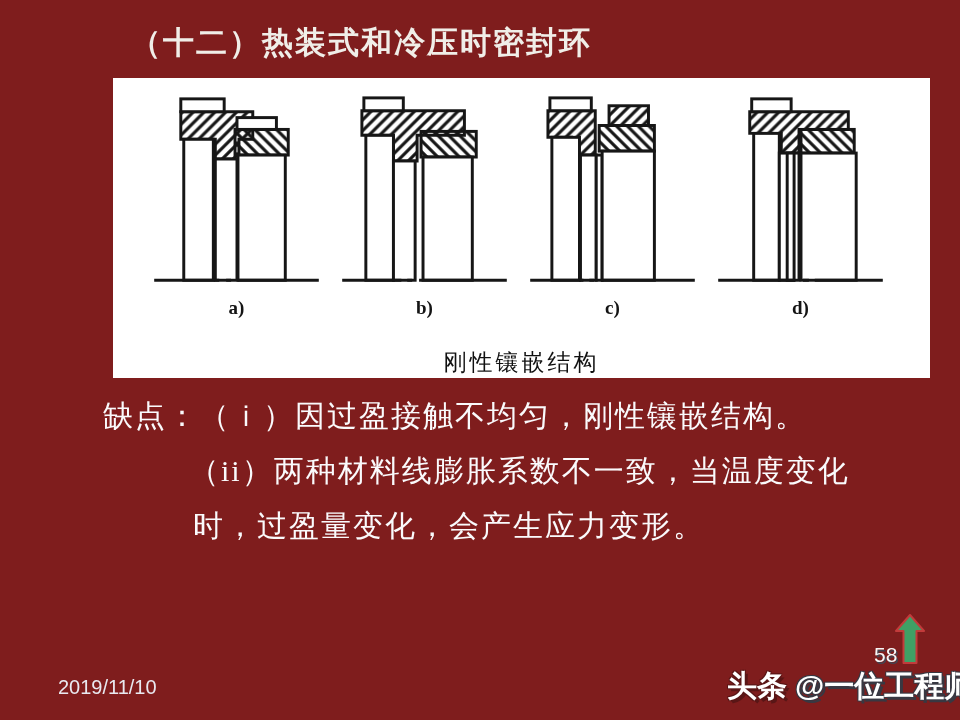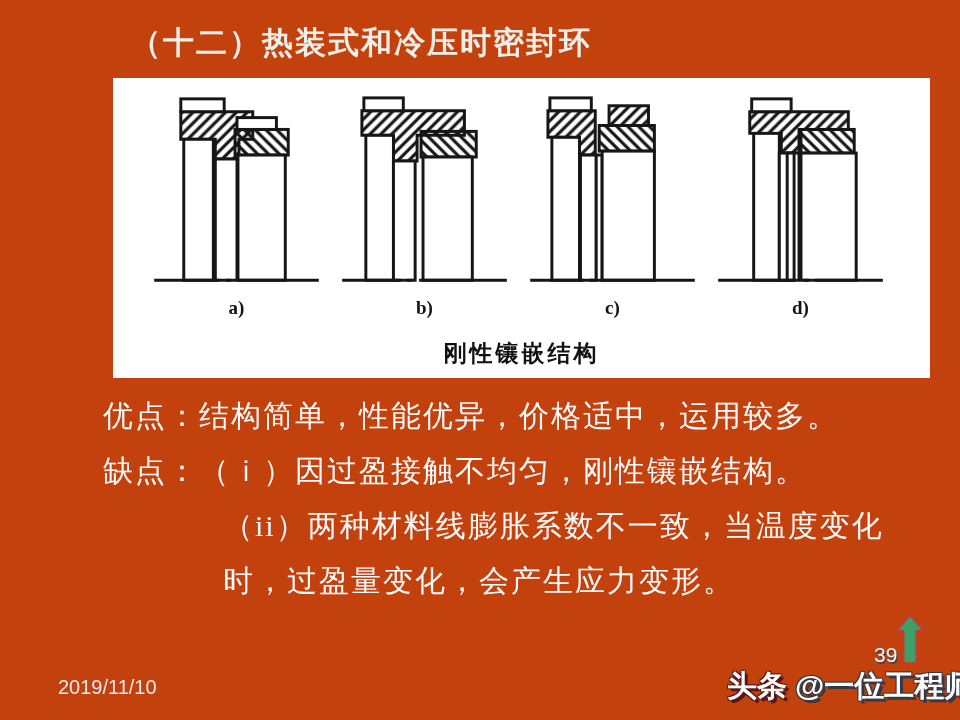--- a/index.html
+++ b/index.html
@@ -1,18 +1,18 @@
 <!DOCTYPE html>
 <html><head>
 <meta charset="utf-8">
 <style>
   html,body{margin:0;padding:0;background:#444;}
   .slide{
     position:relative; width:960px; height:720px; overflow:hidden;
-    background:#c2410c;
+    background:#7f1d1d;
     font-family:"Liberation Serif","DejaVu Serif",serif;
   }
   .title{
     position:absolute; left:130px; top:22px;
     font-size:31px; font-weight:bold; letter-spacing:2px;
     color:#F0EEE8; white-space:nowrap;
   }
   .panel{
     position:absolute; left:113px; top:78px; width:817px; height:300px;
     background:#FFFFFF;
@@ -21,30 +21,30 @@
     display:flex; justify-content:space-between;
     padding:12px 42px 0 36px;
   }
   .fig{display:flex; flex-direction:column; align-items:center;}
   .fig svg{display:block;}
   .fig-label{
     font-weight:bold; font-size:19px; color:#141414; margin-top:0;
     font-family:"Liberation Serif","DejaVu Serif",serif;
   }
   .caption{
-    text-align:center; margin-top:19px;
-    font-size:23px; font-weight:bold; letter-spacing:3px; color:#111;
+    text-align:center; margin-top:28px;
+    font-size:23px; font-weight:normal; letter-spacing:3px; color:#111;
   }
   .body-text{
     position:absolute; left:103px; top:388px;
     color:#FAFAFC; font-size:30px; line-height:55px;
     letter-spacing:2px; white-space:nowrap;
   }
-  .indent-1{margin-left:120px;}
-  .indent-2{margin-left:120px;}
+  .indent-1{margin-left:86px;}
+  .indent-2{margin-left:90px;}
   .date{
     position:absolute; left:58px; top:652px;
     font-family:"Liberation Sans","DejaVu Sans",sans-serif;
     font-size:20px; color:#E9E9F0;margin-top:24px;
   }
   .pagenum{
     position:absolute; left:874px; top:643px;
     font-family:"Liberation Sans","DejaVu Sans",sans-serif;
     font-size:21px; color:#F7F7F7; z-index:3;
     text-shadow:1.5px 1.5px 0 #45434F;
@@ -149,29 +149,28 @@
           </g>
         </svg>
         <div class="fig-label">d)</div>
       </div>
 
     </div>
     <div class="caption">刚性镶嵌结构</div>
   </div>
 
   <div class="body-text">
-    <div>优点：结构简单，性能优异，价格适中，运用较多。</div>
     <div>缺点：（ｉ）因过盈接触不均匀，刚性镶嵌结构。</div>
     <div class="indent-1">（ii）两种材料线膨胀系数不一致，当温度变化</div>
     <div class="indent-2">时，过盈量变化，会产生应力变形。</div>
   </div>
 
   <div class="date">2019/11/10</div>
 
-  <div class="pagenum">39</div>
+  <div class="pagenum">58</div>
 
   <svg class="up-arrow" width="32" height="50" viewBox="0 0 32 50">
     <polygon points="16,1 30,17 22.5,17 22.5,49 9.5,49 9.5,17 2,17" fill="#3FA065" stroke="#C23B3B" stroke-width="2" stroke-linejoin="round"></polygon>
   </svg>
 
   <div class="watermark">
     <span class="wm-brand">头条</span><span class="wm-handle">@一位工程师</span>
   </div>
 
 </div>

